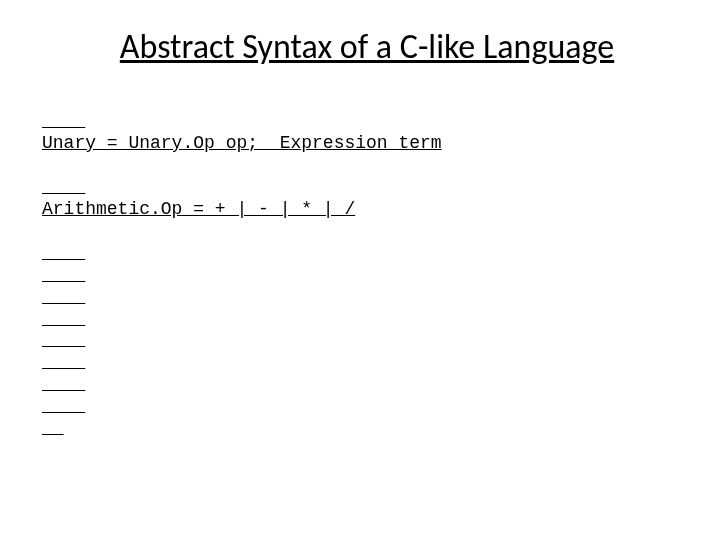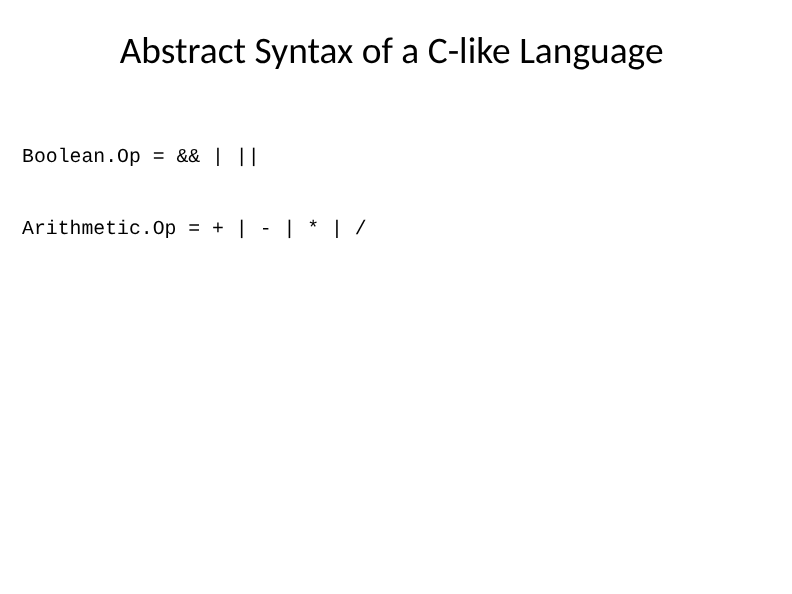--- a/index.html
+++ b/index.html
@@ -8,21 +8,22 @@
     width: 720px;
     height: 540px;
     background: #ffffff;
     font-family: Calibri, "Segoe UI", Arial, sans-serif;
     color: #000;
   }
   .slide {
     box-sizing: border-box;
     width: 720px;
     height: 540px;
-    padding: 18px 28px 10px 20px;
+    padding: 18px 28px 10px 42px;
+    text-decoration: underline;
   }
   .title {
     font-size: 34px;
     font-weight: 400;
     text-align: center;
     margin: 8px 0 22px 0;
     letter-spacing: 0px;
   }
   .grammar {
     font-family: "Courier New", Courier, monospace;
@@ -31,21 +32,21 @@
     white-space: pre;
     font-weight: 400;
   }
 </style>
 </head>
 <body>
 
 <div class="slide">
   <div class="title">Abstract Syntax of a C-like Language</div>
   <div class="grammar">
-    <div>Boolean.Op = &amp;&amp; | ||</div>
+    <div>Unary = Unary.Op op;  Expression term</div>
     <div>Arithmetic.Op = + | - | * | /</div>
     
     
     
     
     
     
     
     
   </div>

